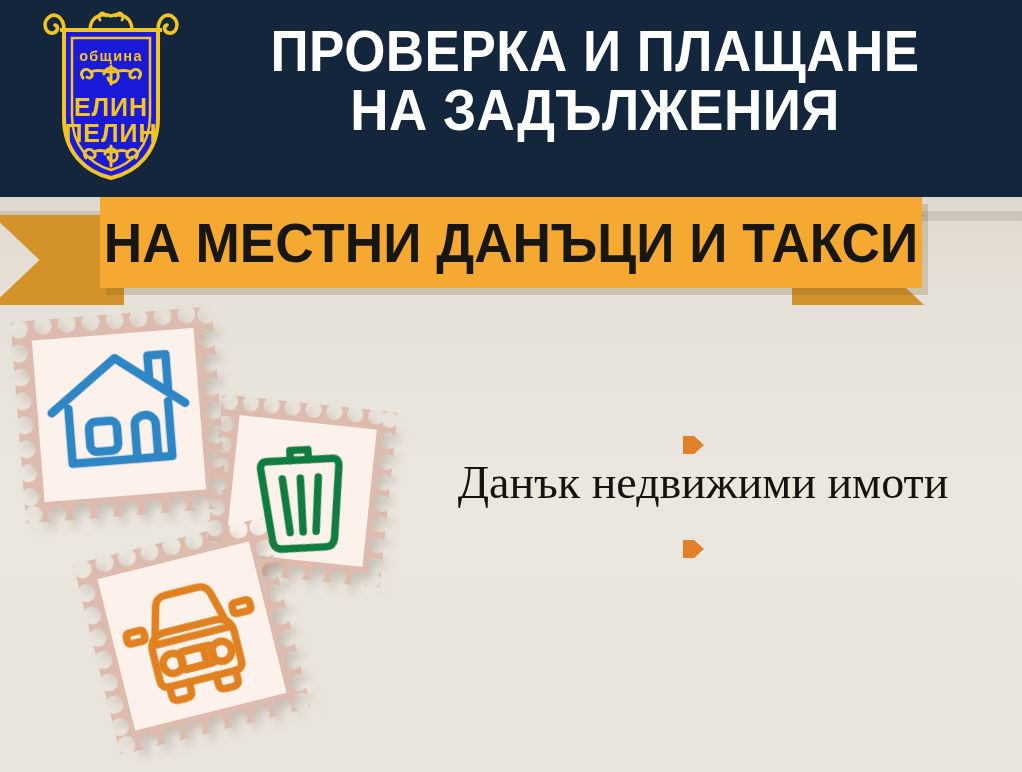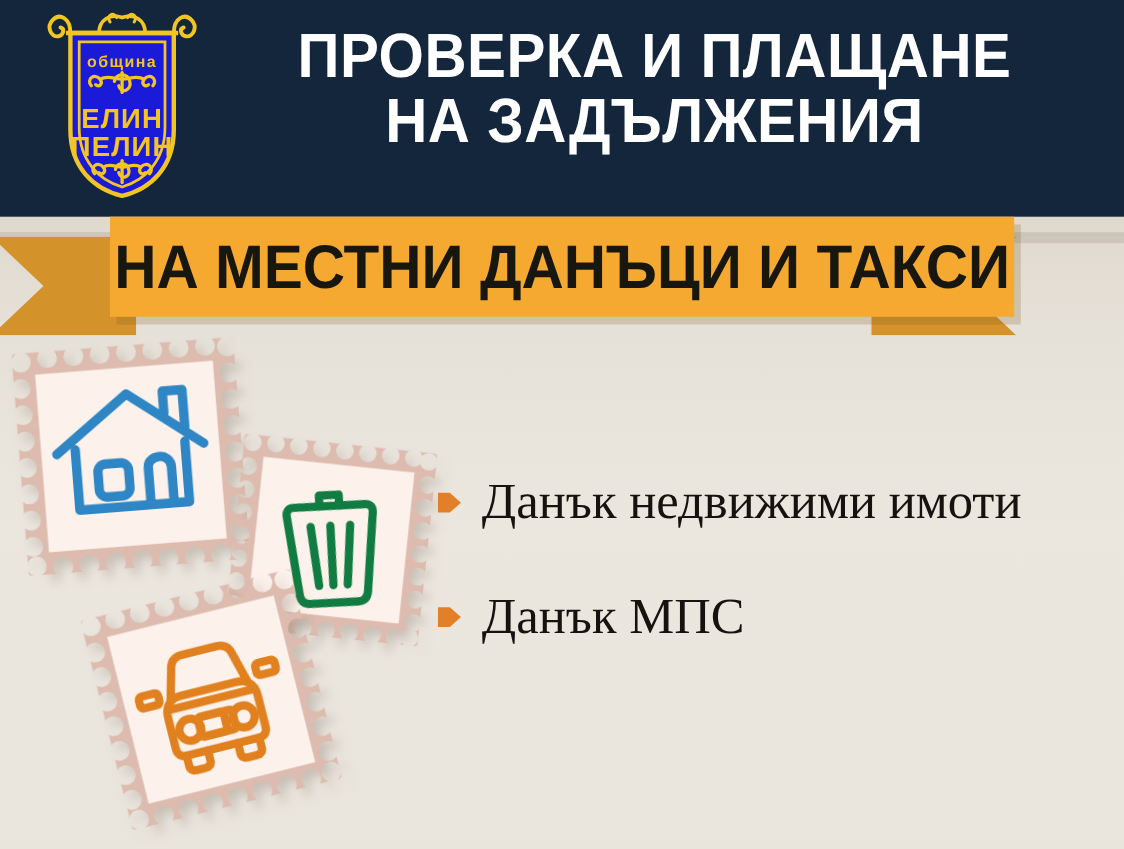--- a/index.html
+++ b/index.html
@@ -63,21 +63,21 @@
   
   .stamps{position:absolute;left:0;top:300px;width:430px;height:472px;z-index:3;}
   .stamp{position:absolute;filter:drop-shadow(5px 7px 5px rgba(110,95,80,.28));}
   .stamp svg{display:block;}
 
   
   .list{
     position:absolute;left:398px;top:430px;width:610px;z-index:4;
   }
   .list-item{
-    display:flex;align-items:center;height:52px;margin-bottom:52px;
+    display:flex;align-items:center;height:52px;margin-bottom:52px;flex-direction:column;
   }
   .bullet{
     width:22px;height:26px;flex:0 0 22px;margin-right:18px;margin-top:2px;
   }
   .bullet svg{display:block;}
   .list-label{
     font-family:"Liberation Serif",serif;
     font-size:46px;line-height:50px;color:#15120f;
     white-space:nowrap;
   }
@@ -325,17 +325,16 @@
       <span class="list-label">Данък недвижими имоти</span>
     </div>
 
 
     <div class="list-item">
       <span class="bullet">
         <svg width="22" height="26" viewBox="0 0 22 26" xmlns="http://www.w3.org/2000/svg">
           <path d="M0 4 H11 L21 13 L11 22 H0 Z" fill="#e2802a"></path>
         </svg>
       </span>
-      <span class="list-label">Данък МПС</span>
     </div>
   </div>
 
 </div>
 
 </body></html>

